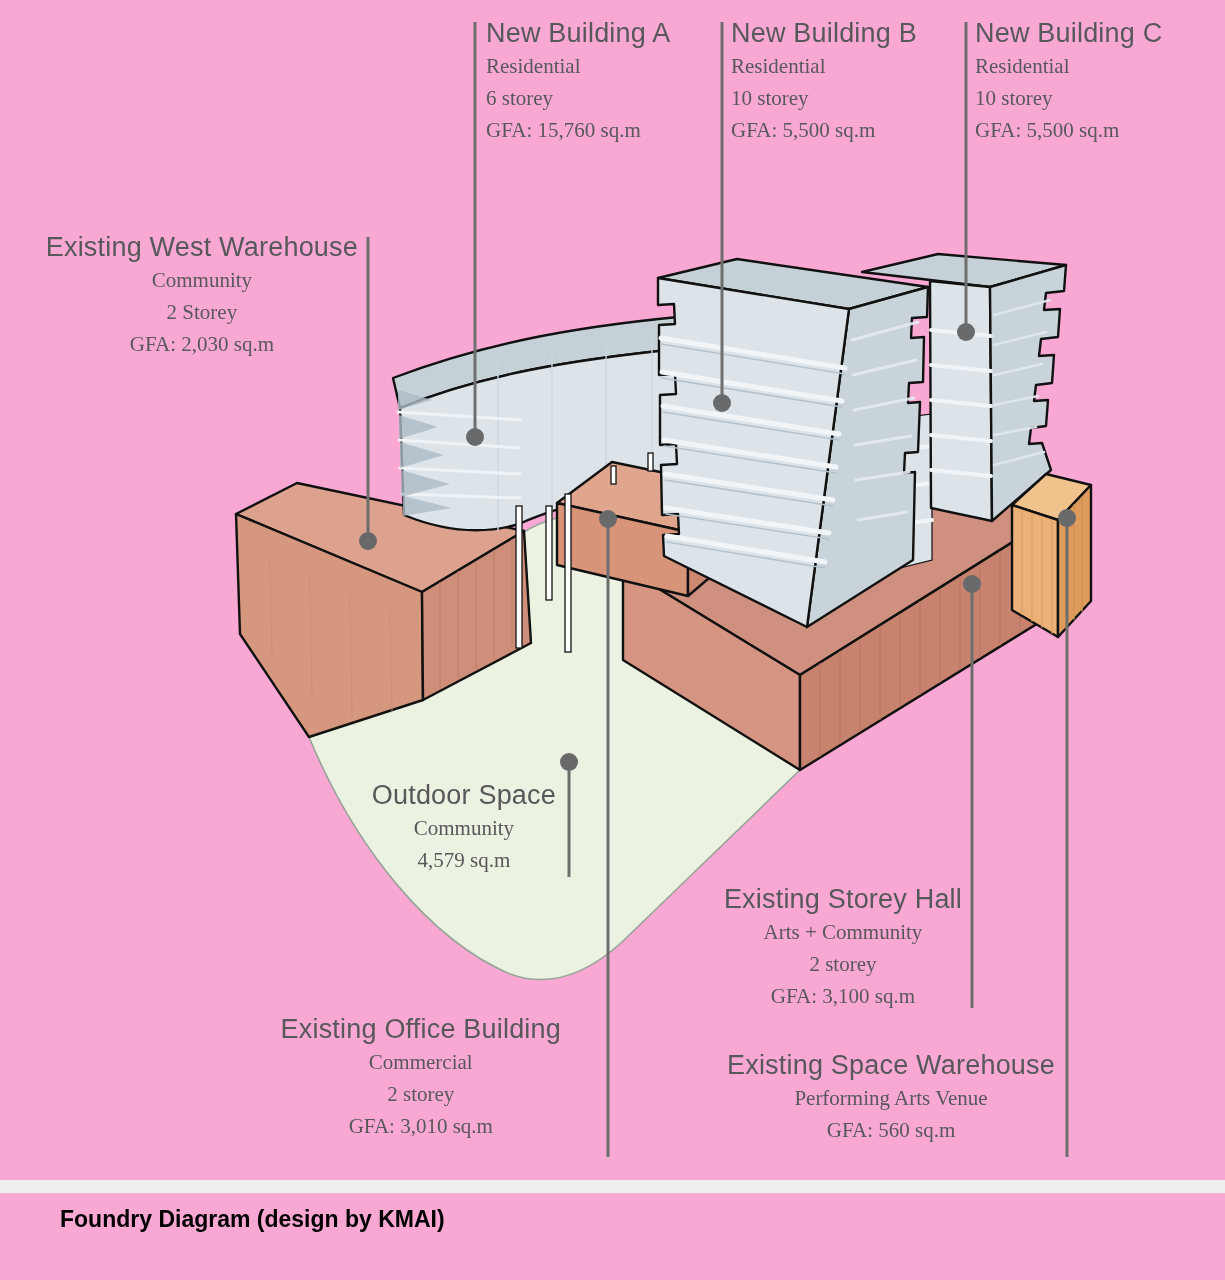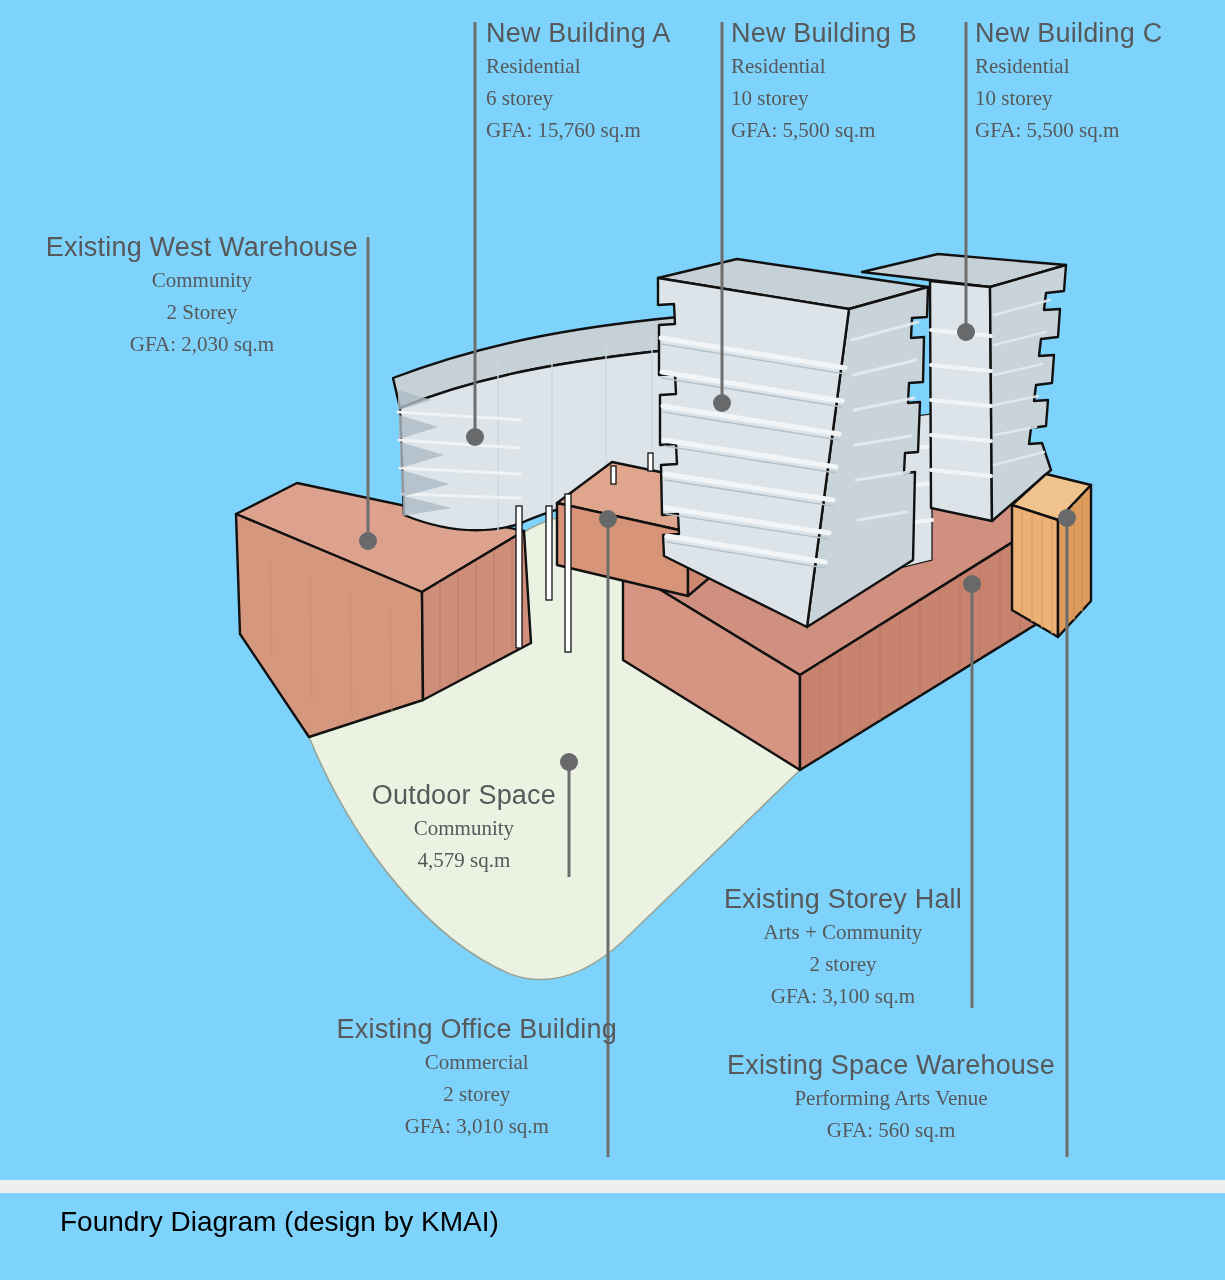--- a/index.html
+++ b/index.html
@@ -1,33 +1,33 @@
 <!DOCTYPE html>
 <html><head>
 <meta charset="utf-8">
 <style>
   html,body{margin:0;padding:0;background:#ffffff;}
-  #stage{position:relative;width:1225px;height:1280px;background:#7dd3fc;overflow:hidden;
+  #stage{position:relative;width:1225px;height:1280px;background:#f9a8d4;overflow:hidden;
          font-family:"Liberation Sans",sans-serif;}
   #diagram-svg{position:absolute;left:0;top:0;}
   .label{position:absolute;color:#57585a;}
   .label .t{font-family:"Liberation Sans",sans-serif;font-size:27px;line-height:34px;letter-spacing:.2px;}
   .label .d{font-family:"Liberation Serif","DejaVu Serif",serif;font-size:21px;line-height:32px;}
   .label.ra{text-align:center;}
   .lbl-a{left:486px;top:16px;}
   .lbl-b{left:731px;top:16px;}
   .lbl-c{left:975px;top:16px;}
   .lbl-west{right:867px;top:230px;}
   .lbl-out{right:669px;top:778px;}
   .lbl-mach{right:263px;top:882px;}
-  .lbl-off{right:608px;top:1012px;}
+  .lbl-off{right:664px;top:1012px;}
   .lbl-east{right:170px;top:1048px;}
   #divider{position:absolute;left:0;top:1180px;width:1225px;height:13px;}
   #caption{position:absolute;left:60px;top:1206px;font-family:"Liberation Sans",sans-serif;
-           font-weight:normal;font-size:28px;color:#000;}
+           font-weight:bold;font-size:23px;color:#000;}
   svg .oln{stroke:#111;stroke-width:2.4;stroke-linejoin:round;}
   svg .thin{fill:none;stroke-linecap:round;}
 </style>
 </head>
 <body>
 
 <div id="stage">
 
 <svg id="diagram-svg" width="1225" height="1180" viewBox="0 0 1225 1180">
 

